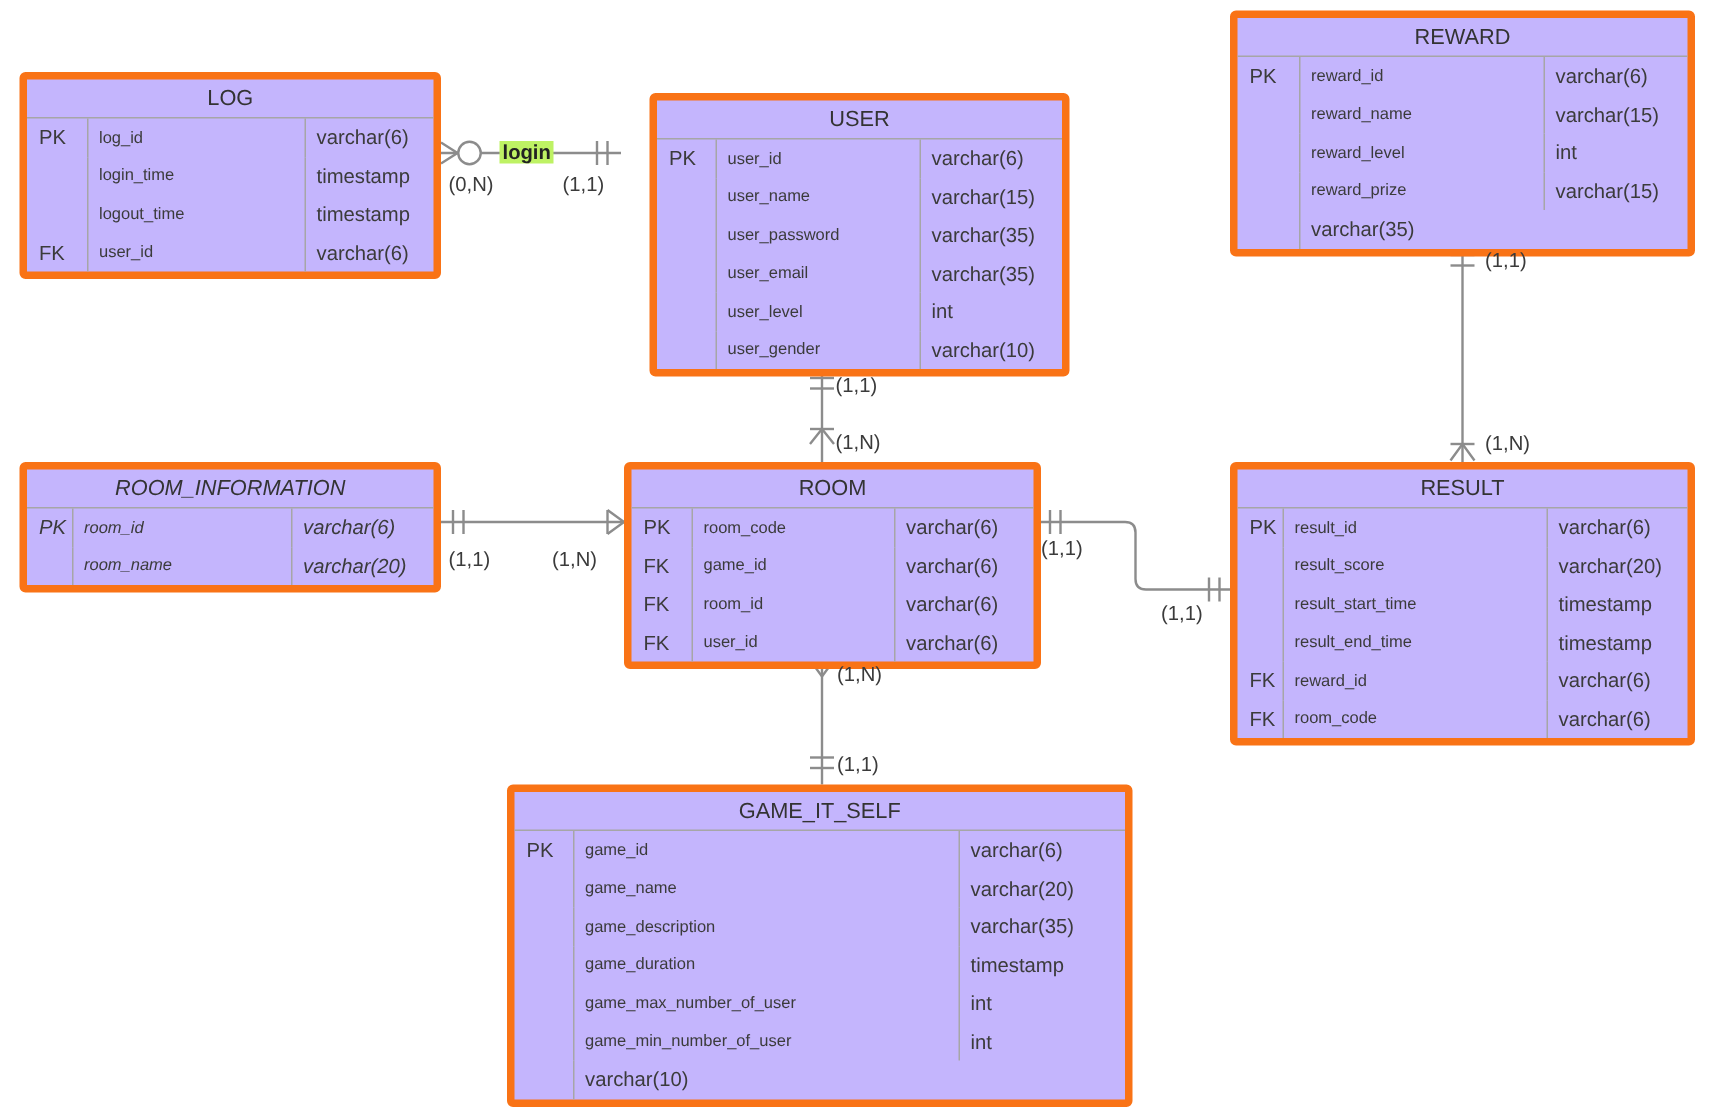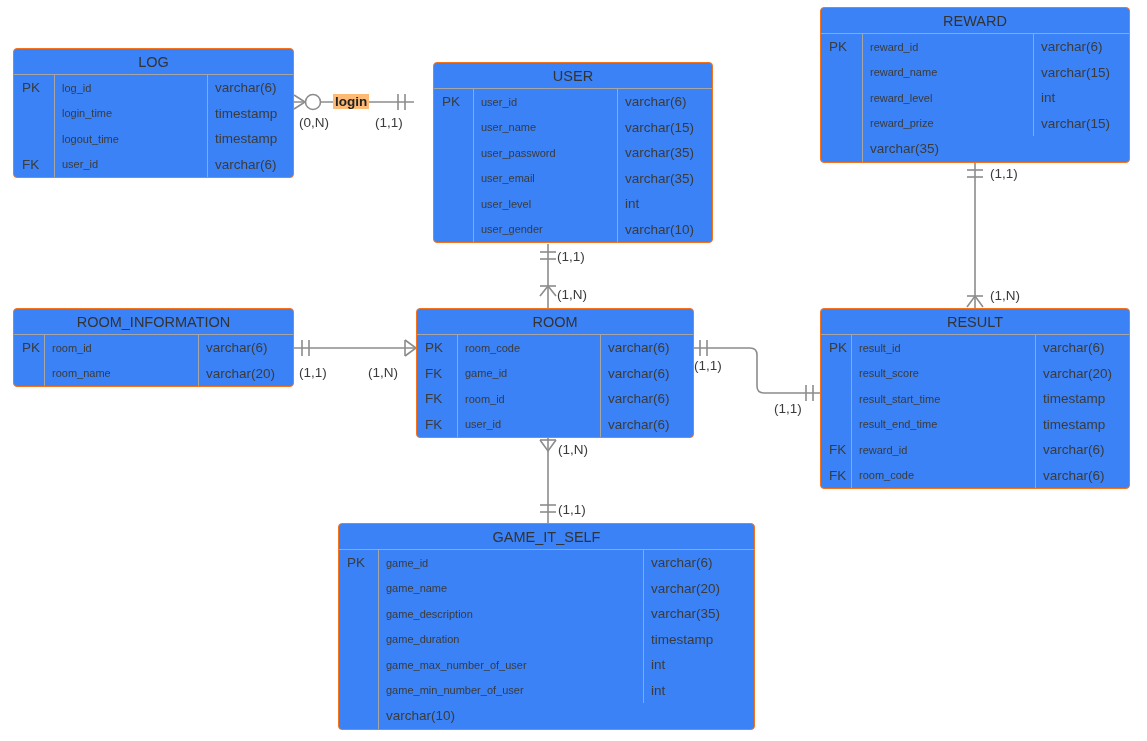--- a/index.html
+++ b/index.html
@@ -16,23 +16,23 @@
     position: relative;
     width: 1147px;
     height: 741px;
     background: #ffffff;
     overflow: hidden;
   }
   
   .entity {
     position: absolute;
     box-sizing: border-box;
-    border: 1px solid #f97316;
+    border: 5px solid #f97316;
     border-radius: 4px;
-    background: #3b82f6;
+    background: #c4b5fd;
     z-index: 5;
   }
   .entity-title {
     box-sizing: border-box;
     height: 26px;
     line-height: 26px;
     text-align: center;
     font-size: 14.5px;
     color: #333333;
     border-bottom: 1px solid #a6a6a6;
@@ -107,21 +107,21 @@
     color: #3b3b3b;
     white-space: nowrap;
     z-index: 6;
   }
   .rel-label {
     position: absolute;
     font-size: 13.5px;
     font-weight: bold;
     color: #222222;
     white-space: nowrap;
-    background: #fdba74;
+    background: #bef264;
     padding: 0 2px;
     z-index: 7;
   }
 </style>
 </head>
 <body>
 
 <div id="canvas">
 
   <svg id="wires" viewBox="0 0 1147 741" xmlns="http://www.w3.org/2000/svg">
@@ -278,21 +278,21 @@
             <div class="c-key" style="width: 42px;"></div>
             <div class="c-name">reward_prize</div>
             <div class="c-type" style="width: 95px;">varchar(15)</div>
           </div>
           <div class="row">
             <div class="c-key" style="width: 42px;"></div>
             <div class="c-type" style="width: 95px;">varchar(35)</div>
           </div>
         </div>
       </div>
-      <div class="entity" style="left: 13px; top: 308px; width: 281px;">
+      <div class="entity" style="left: 13px; top: 308px; width: 281px; font-style: italic;">
         <div class="entity-title">ROOM_INFORMATION</div>
         <div class="rows">
           <div class="row">
             <div class="c-key" style="width: 31px;">PK</div>
             <div class="c-name">room_id</div>
             <div class="c-type" style="width: 94px;">varchar(6)</div>
           </div>
           <div class="row">
             <div class="c-key" style="width: 31px;"></div>
             <div class="c-name">room_name</div>

